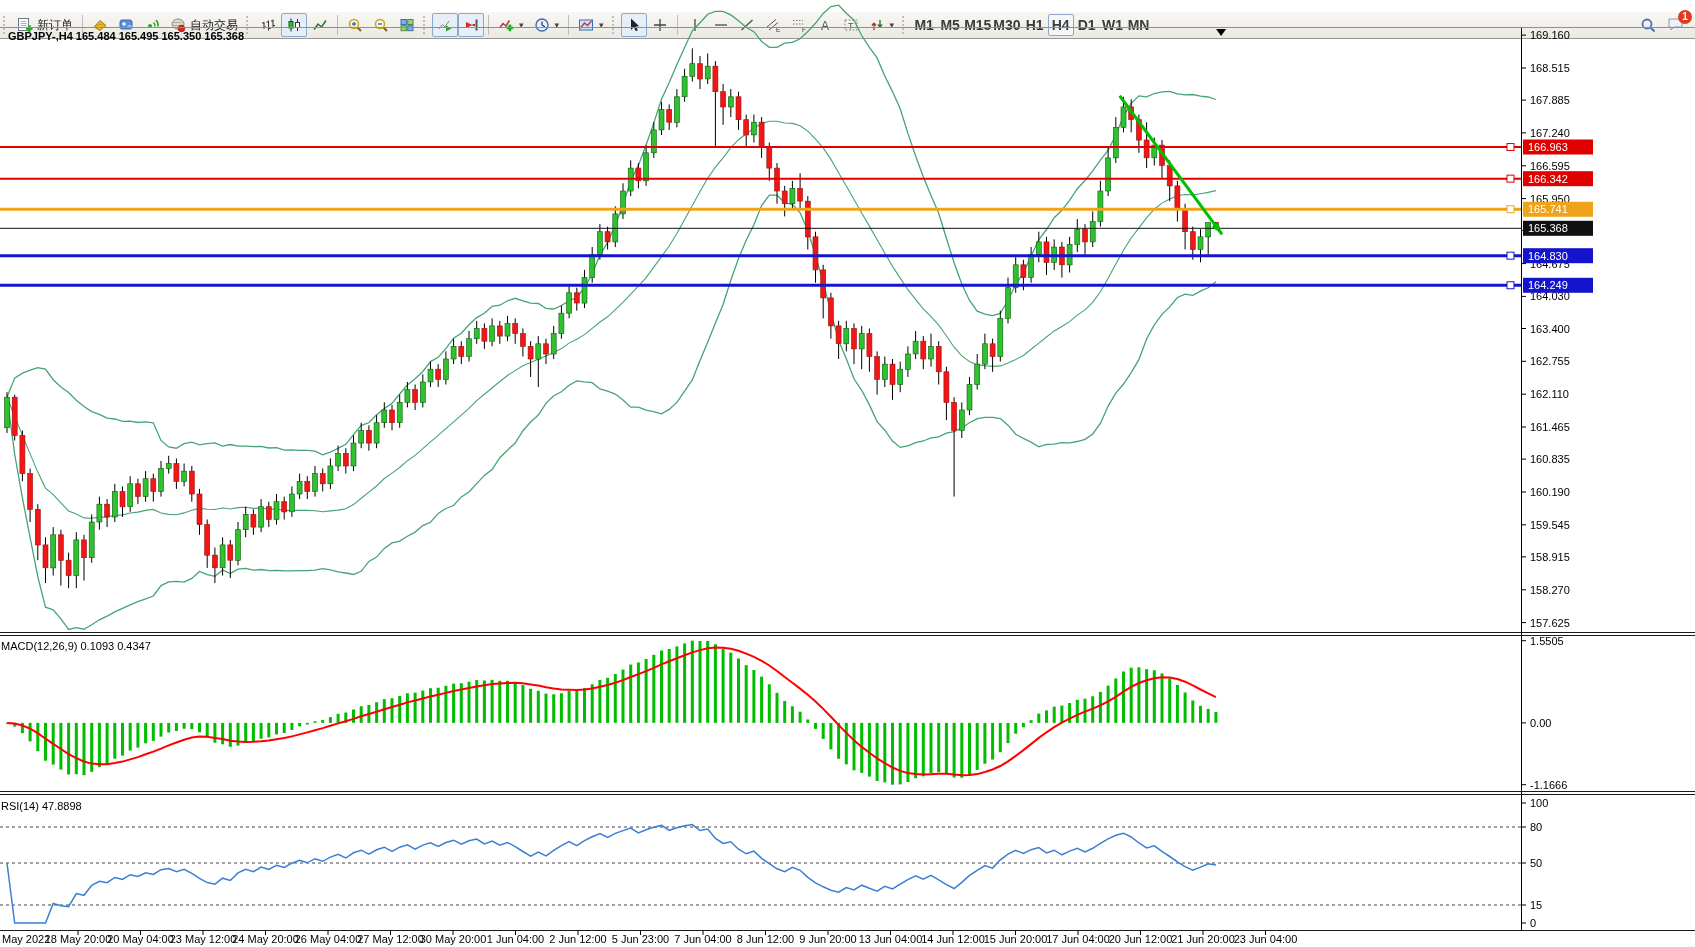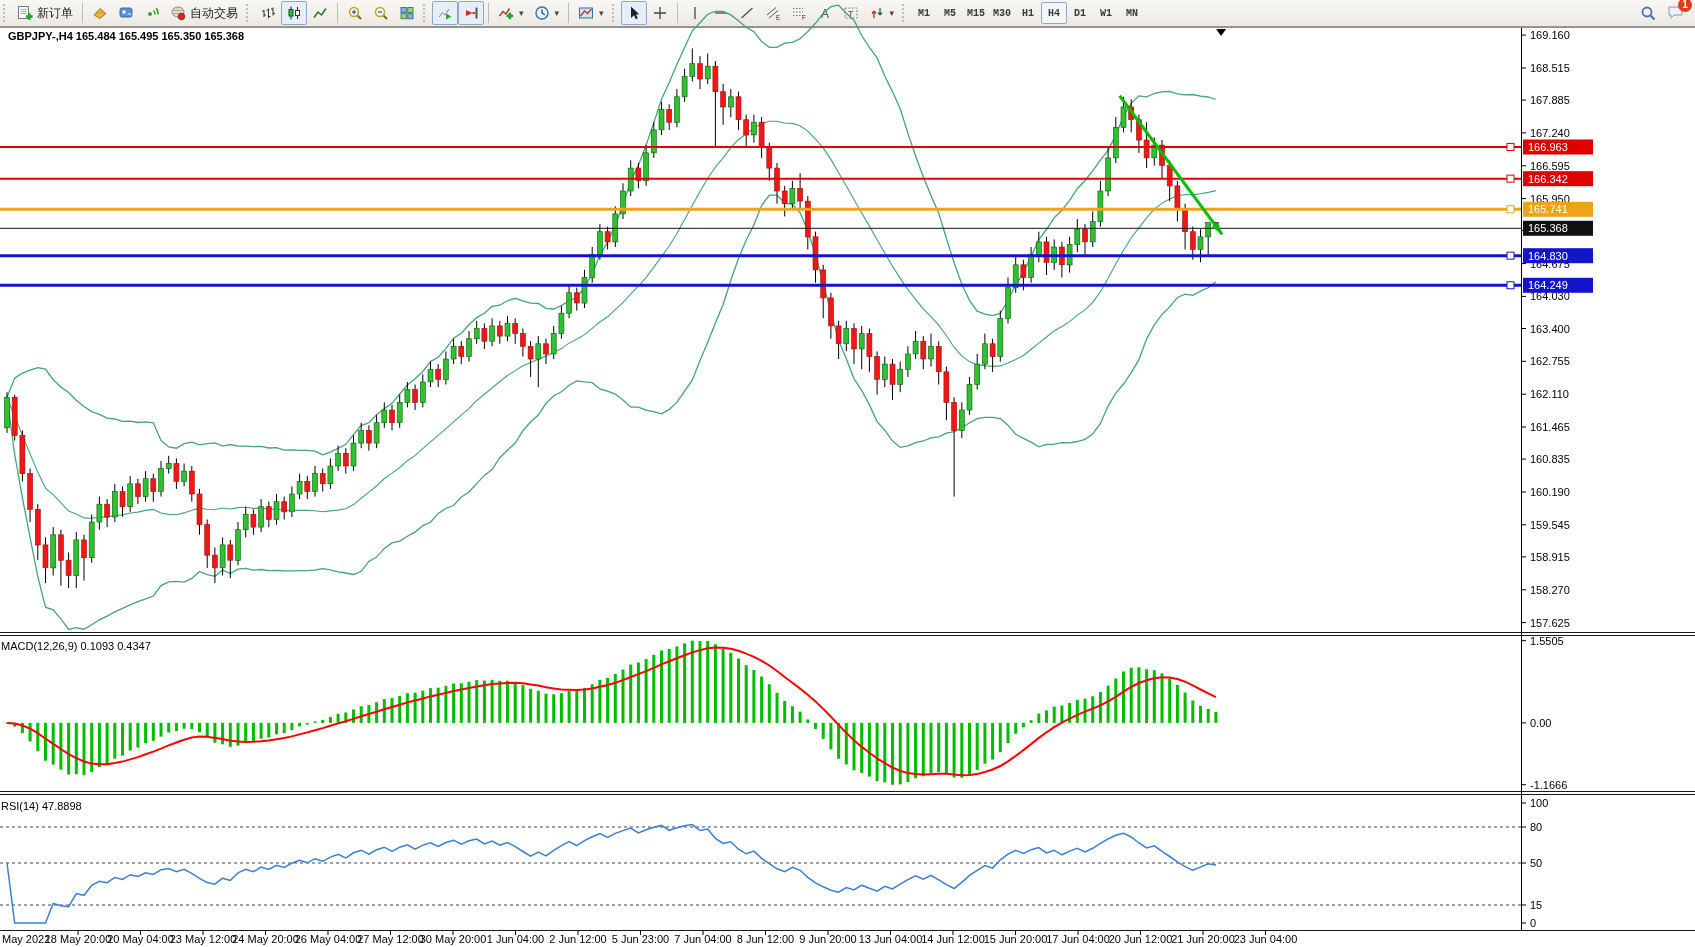--- a/index.html
+++ b/index.html
@@ -1,28 +1,28 @@
 <!DOCTYPE html>
 <html><head>
 <meta charset="utf-8">
 <style>
   html,body{margin:0;padding:0;background:#fff;width:1695px;height:947px;overflow:hidden;
     font-family:"Liberation Sans",sans-serif;-webkit-font-smoothing:antialiased;}
   
-  .toolbar{position:absolute;left:0;top:0;width:1695px;height:27px;
+  .toolbar{position:absolute;left:0;top:12px;width:1695px;height:27px;
     background:linear-gradient(#f8f7f4,#ece9e2);border-bottom:1px solid #979797;
     display:flex;align-items:center;box-sizing:border-box;font-size:12px;color:#222;}
   .grip{width:3px;height:18px;border-left:2px dotted #bdbdbd;margin:0 4px 0 3px;}
   .vsep{width:1px;height:20px;background:#bcbcbc;margin:0 4px;}
   .tbtn{display:flex;align-items:center;gap:4px;height:22px;padding:0 4px;border:1px solid transparent;
     border-radius:2px;cursor:default;white-space:nowrap;}
   .tbtn.pressed{border:1px solid #8fa8c8;background:#e6eef8;}
   .tbtn .dd{font-size:9px;color:#444;margin-left:1px;}
   .tf{height:20px;min-width:24px;display:flex;align-items:center;justify-content:center;
-    border:1px solid transparent;border-radius:2px;font-weight:bold;font-size:10px;color:#3a3a3a;font-family:Liberation Mono, monospace;}
+    border:1px solid transparent;border-radius:2px;font-weight:bold;font-size:14px;color:#3a3a3a;}
   .tf.active{border:1px solid #8fa8c8;background:#f3f7fc;}
   .right-icons{margin-left:auto;display:flex;align-items:center;gap:10px;margin-right:10px;}
   .chat-wrap{position:relative;}
   .badge{position:absolute;top:-6px;right:-7px;background:#e23a1e;color:#fff;border-radius:50%;
     width:14px;height:14px;font-size:10px;font-weight:bold;display:flex;align-items:center;justify-content:center;}
   
   #chart-svg{position:absolute;left:0;top:0;}
   svg text{font-family:"Liberation Sans",sans-serif;}
 </style>
 </head>

